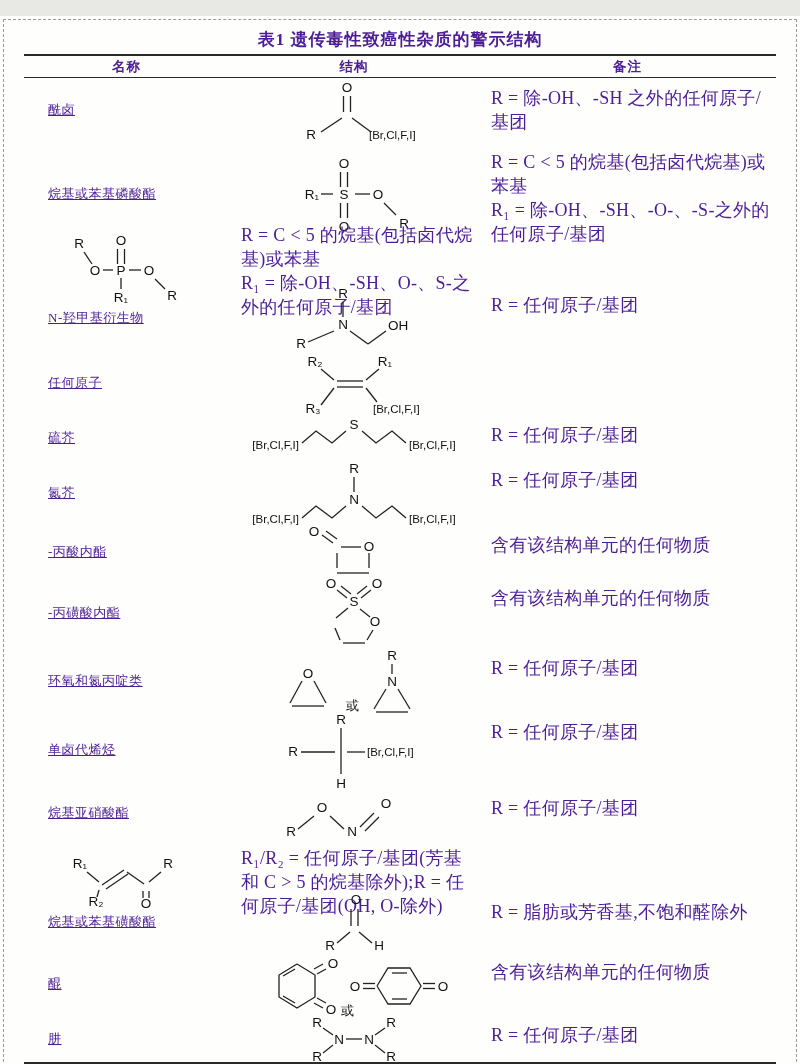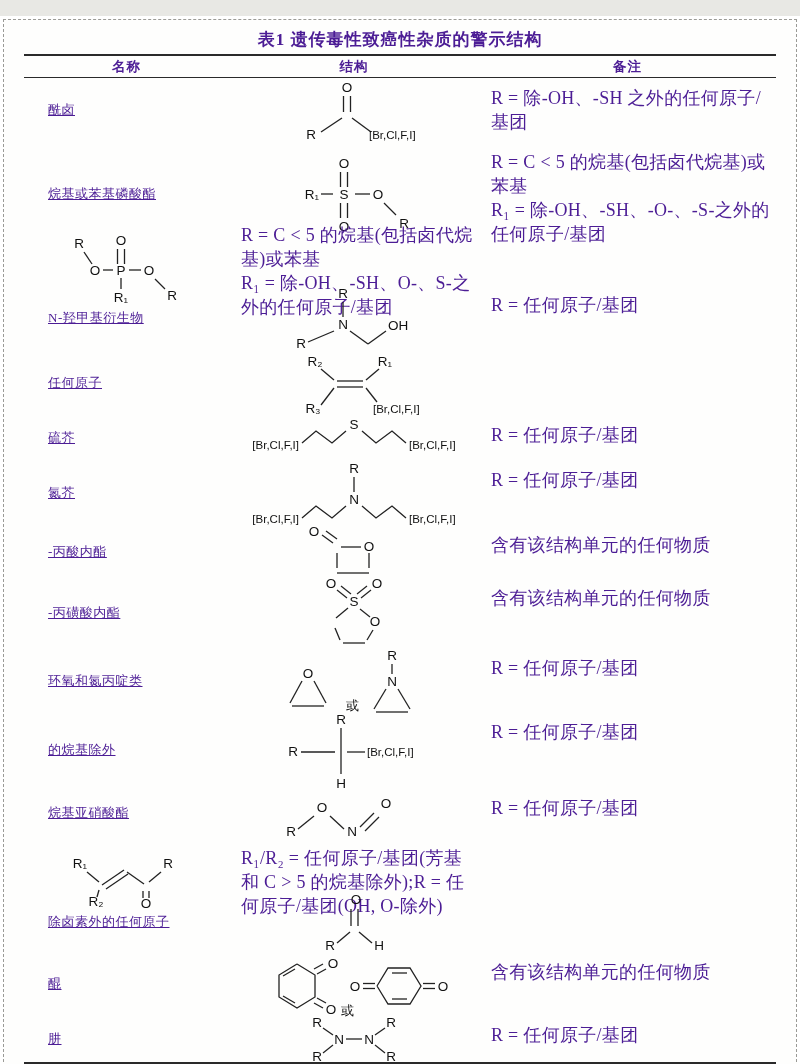--- a/index.html
+++ b/index.html
@@ -238,21 +238,21 @@
             <line x1="134" y1="41" x2="146" y2="61"></line>
         <line x1="112" y1="64" x2="144" y2="64"></line>
       </svg>
     </div>
     <div class="rcell">
           <div class="rline">R = 任何原子/基团</div>
         </div>
   </div>
 
   <div class="row" style="height:76px">
-    <div class="ncell">的烷基除外</div>
+    <div class="ncell">单卤代烯烃</div>
     <div class="scell">
       <svg width="190" height="76" viewBox="0 0 190 76">
         <text x="82" y="12" text-anchor="middle">R</text>
         <line x1="82" y1="16" x2="82" y2="62"></line>
         <text x="82" y="76" text-anchor="middle">H</text>
         <text x="34" y="44" text-anchor="middle">R</text>
         <line x1="42" y1="40" x2="76" y2="40"></line>
         <line x1="88" y1="40" x2="106" y2="40"></line>
         <text x="108" y="44" class="sm">[Br,Cl,F,I]</text>
       </svg>
@@ -297,32 +297,35 @@
         <line x1="102" y1="32" x2="114" y2="22"></line>
         <text x="121" y="18" text-anchor="middle">R</text>
       </svg>
     </div>
     <div class="rcell">
           <div class="rline">R₁/R₂ = 任何原子/基团(芳基和 C &gt; 5 的烷基除外);R = 任何原子/基团(OH, O-除外)</div>
         </div>
   </div>
 
   <div class="row" style="height:60px">
-    <div class="ncell">除卤素外的任何原子</div>
+    <div class="ncell">烷基或苯基磺酸酯</div>
     <div class="scell">
       <svg width="120" height="60" viewBox="0 0 120 60">
         <text x="62" y="12" text-anchor="middle">O</text>
         <line x1="57" y1="17" x2="57" y2="34"></line>
             <line x1="64" y1="17" x2="64" y2="34"></line>
         <line x1="56" y1="40" x2="43" y2="51"></line>
         <text x="36" y="58" text-anchor="middle">R</text>
         <line x1="65" y1="40" x2="78" y2="51"></line>
         <text x="85" y="58" text-anchor="middle">H</text>
       </svg>
     </div>
+    <div class="rcell">
+          <div class="rline">R = 脂肪或芳香基,不饱和醛除外</div>
+        </div>
   </div>
 
   <div class="row" style="height:63px">
     <div class="ncell">醌</div>
     <div class="scell">
       <svg width="210" height="64" viewBox="0 0 210 64">
         <polyline points="48,12 66,23 66,45 48,56 30,45 30,23 48,12"></polyline>
         <line x1="34" y1="24" x2="46" y2="17"></line>
             <line x1="34" y1="44" x2="46" y2="51"></line>
         <line x1="68" y1="22" x2="77" y2="17"></line>

